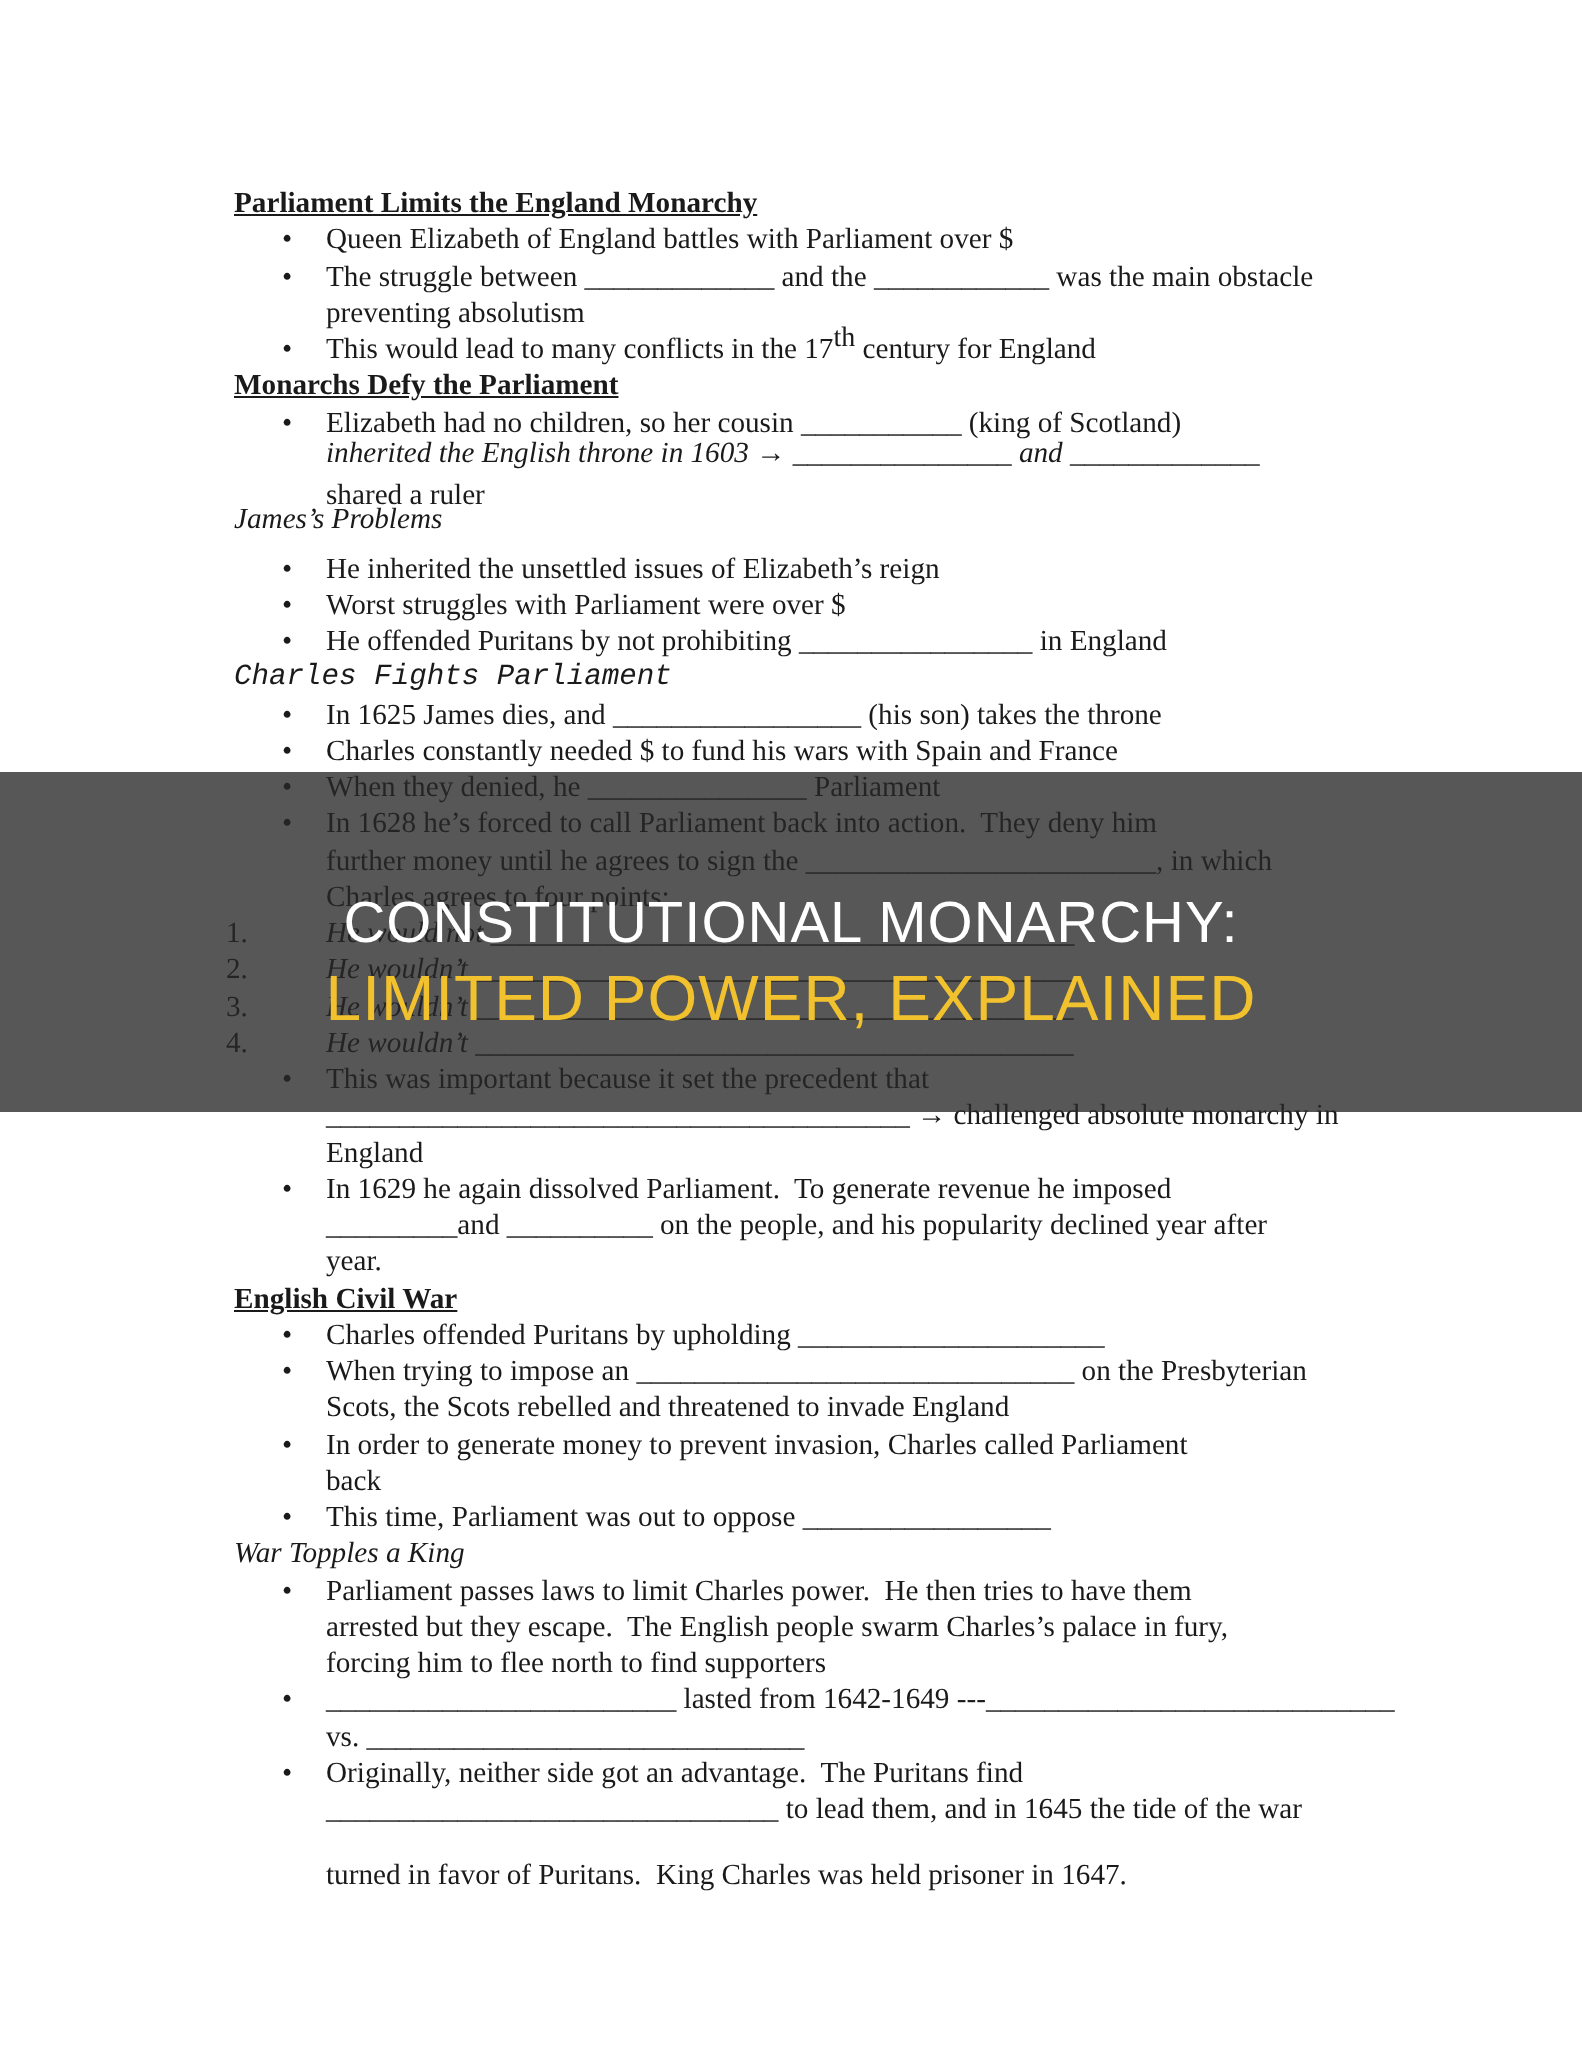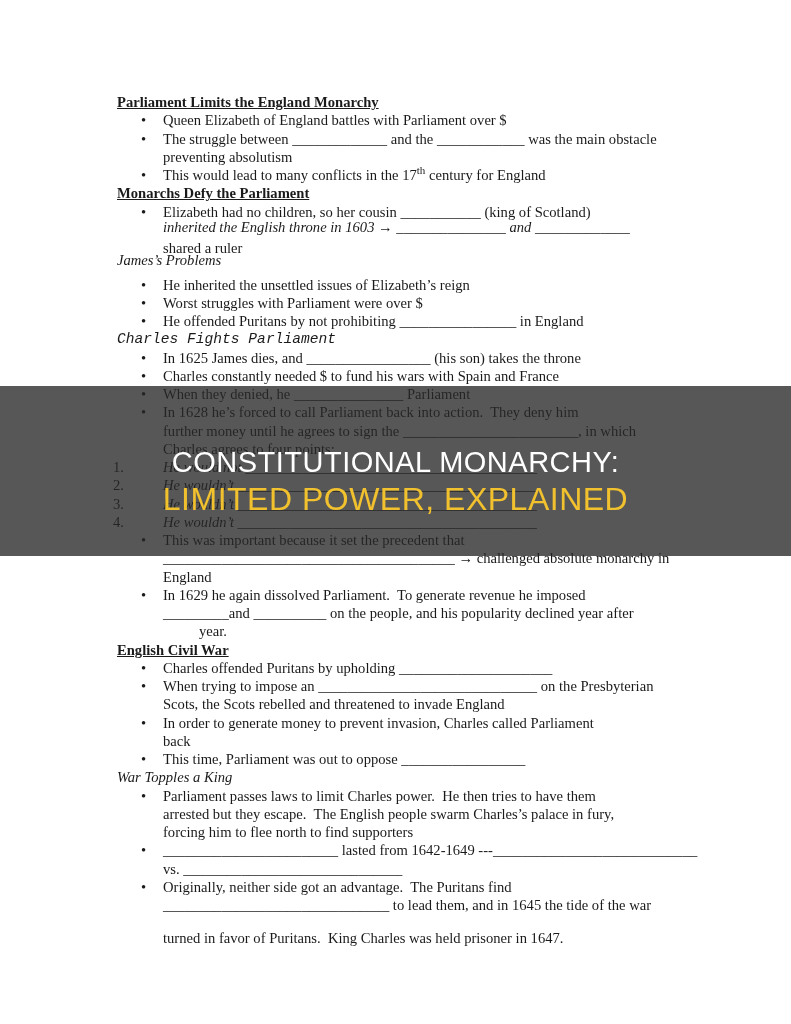--- a/index.html
+++ b/index.html
@@ -13,21 +13,21 @@
     font-size: 14.6px; color: #1a1a1a; line-height: 18.25px;
   }
   .doc .lines { position: relative; }
   .ln { position: absolute; white-space: pre; height: 18.25px; }
   .h { left: 117px; font-weight: bold; text-decoration: underline; }
   .sub { left: 117px; font-style: italic; }
   .bul { left: 141px; }
   .txt { left: 163px; }
   .num { left: 113px; }
   .numtxt { left: 163px; font-style: italic; }
-  sup { font-size: 11px; line-height: 0; vertical-align: super; }
+  sup { font-size: 14px; line-height: 0; vertical-align: super; }
 
   .band {
     position: absolute; left: 0; top: 386px; width: 791px; height: 170px;
     background: rgba(40,40,40,0.78);
   }
   .band-title {
     position: absolute; left: 0; width: 791px; text-align: center;
     font-family: "Liberation Sans", "DejaVu Sans", sans-serif;
     letter-spacing: 0.5px;
   }
@@ -78,21 +78,21 @@
       <div class="ln numtxt" style="top: 401.5px;">He wouldn’t _________________________________________</div>
       <div class="ln num" style="top: 419.75px;">4.</div>
       <div class="ln numtxt" style="top: 419.75px;">He wouldn’t _________________________________________</div>
       <div class="ln bul" style="top: 438px;">•</div>
       <div class="ln txt" style="top: 438px;">This was important because it set the precedent that</div>
       <div class="ln txt" style="top: 456.25px;">________________________________________ → challenged absolute monarchy in</div>
       <div class="ln txt" style="top: 474.5px;">England</div>
       <div class="ln bul" style="top: 492.75px;">•</div>
       <div class="ln txt" style="top: 492.75px;">In 1629 he again dissolved Parliament.  To generate revenue he imposed</div>
       <div class="ln txt" style="top: 511px;">_________and __________ on the people, and his popularity declined year after</div>
-      <div class="ln txt" style="top: 529.25px; margin-left: 36px;">year.</div>
+      <div class="ln txt" style="top: 529.25px;">year.</div>
       <div class="ln h" style="top: 547.5px;">English Civil War</div>
       <div class="ln bul" style="top: 565.75px;">•</div>
       <div class="ln txt" style="top: 565.75px;">Charles offended Puritans by upholding _____________________</div>
       <div class="ln bul" style="top: 584px;">•</div>
       <div class="ln txt" style="top: 584px;">When trying to impose an ______________________________ on the Presbyterian</div>
       <div class="ln txt" style="top: 602.25px;">Scots, the Scots rebelled and threatened to invade England</div>
       <div class="ln bul" style="top: 620.5px;">•</div>
       <div class="ln txt" style="top: 620.5px;">In order to generate money to prevent invasion, Charles called Parliament</div>
       <div class="ln txt" style="top: 638.75px;">back</div>
       <div class="ln bul" style="top: 657px;">•</div>

